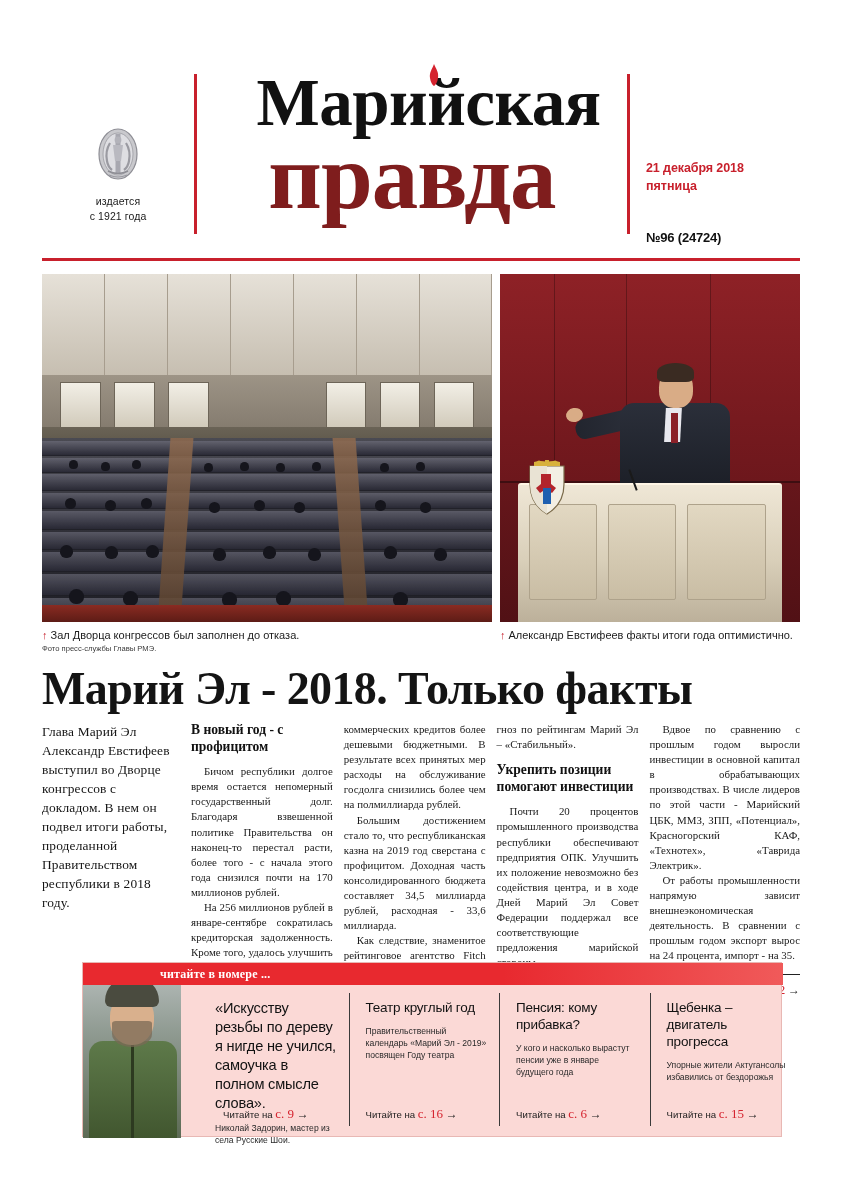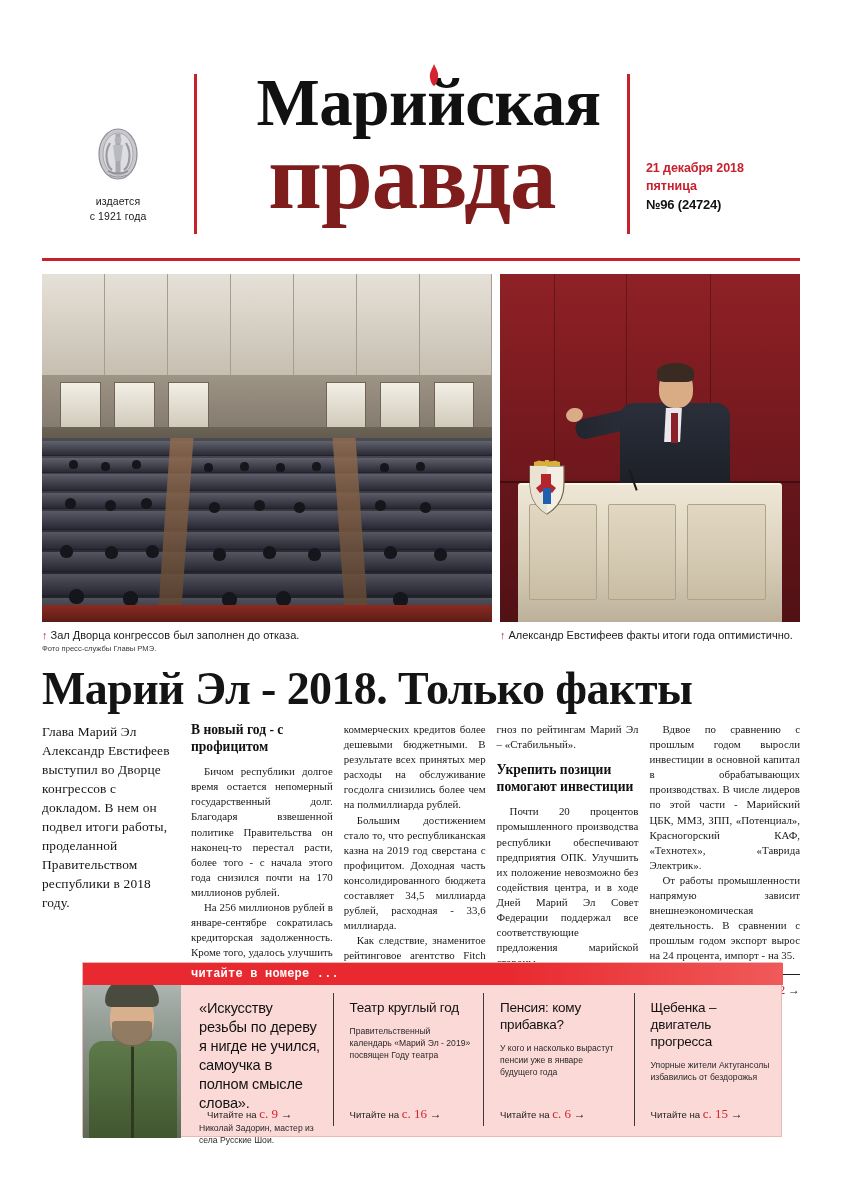--- a/index.html
+++ b/index.html
@@ -112,20 +112,21 @@
     font-weight: 700;
     color: #c8202c;
     line-height: 1.42;
   }
   .issue-num {
     font-size: 13px;
     font-weight: 700;
     color: #111111;
     line-height: 1.42;
     letter-spacing: -0.2px;
+    margin-top: 33px;
   }
 
   .masthead-rule {
     position: absolute;
     left: 42px;
     top: 258px;
     width: 758px;
     height: 3px;
     background: #c8202c;
   }
@@ -414,30 +415,30 @@
 
   .promo-banner {
     position: absolute;
     left: 0; top: 0;
     width: 700px; height: 22px;
     background: linear-gradient(90deg,#e8292f 0%, #e8292f 60%, #f05a5a 100%);
     display: flex;
     align-items: center;
   }
   .promo-banner-label {
-    margin-left: 108px;
-    font-family: Liberation Mono, monospace;
+    margin-left: 77px;
+    font-family: Liberation Serif, serif;
     font-size: 12px;
     font-weight: 700;
     color: #ffffff;
     letter-spacing: 0.2px;
   }
   .promo-cards {
     position: absolute;
-    left: 100px; top: 22px;
+    left: 116px; top: 22px;
     width: 602px; height: 153px;
     display: flex;
   }
   .card {
     flex: 1 1 0;
     padding: 14px 12px 0 16px;
     position: relative;
   }
   .card:not(:last-child)::after {
     content: "";

